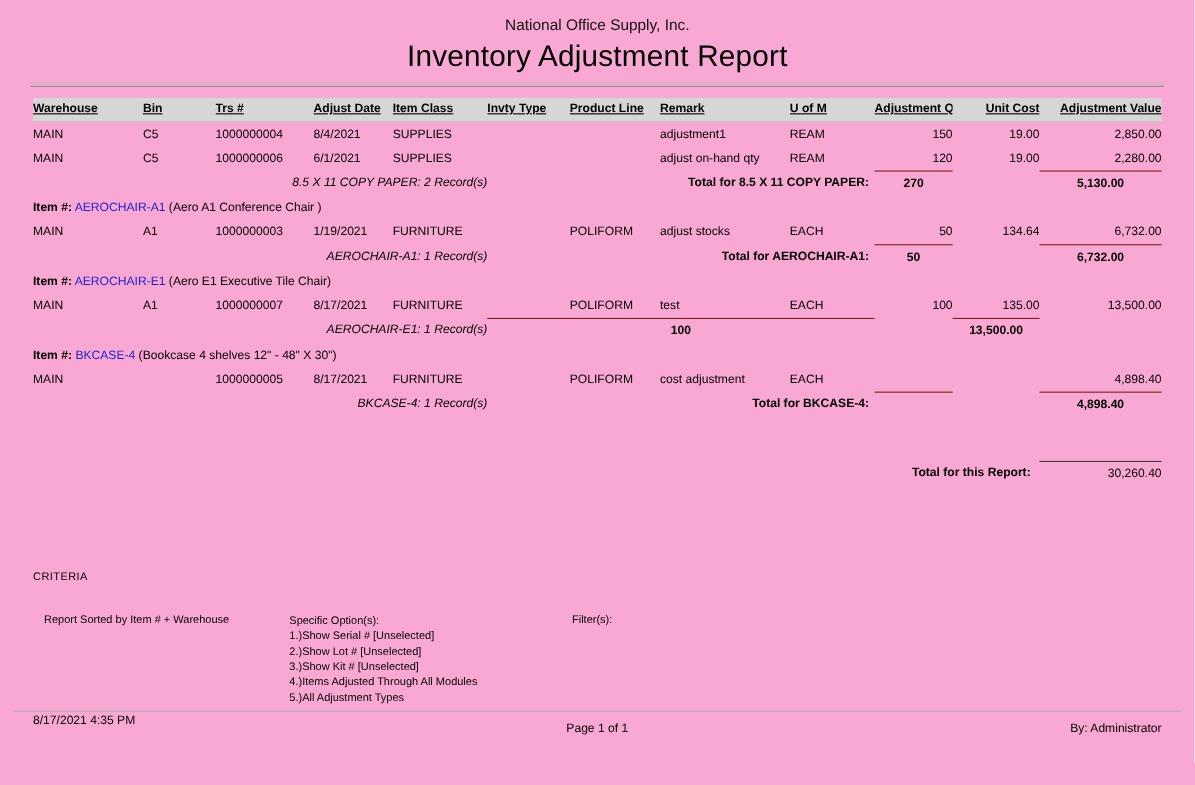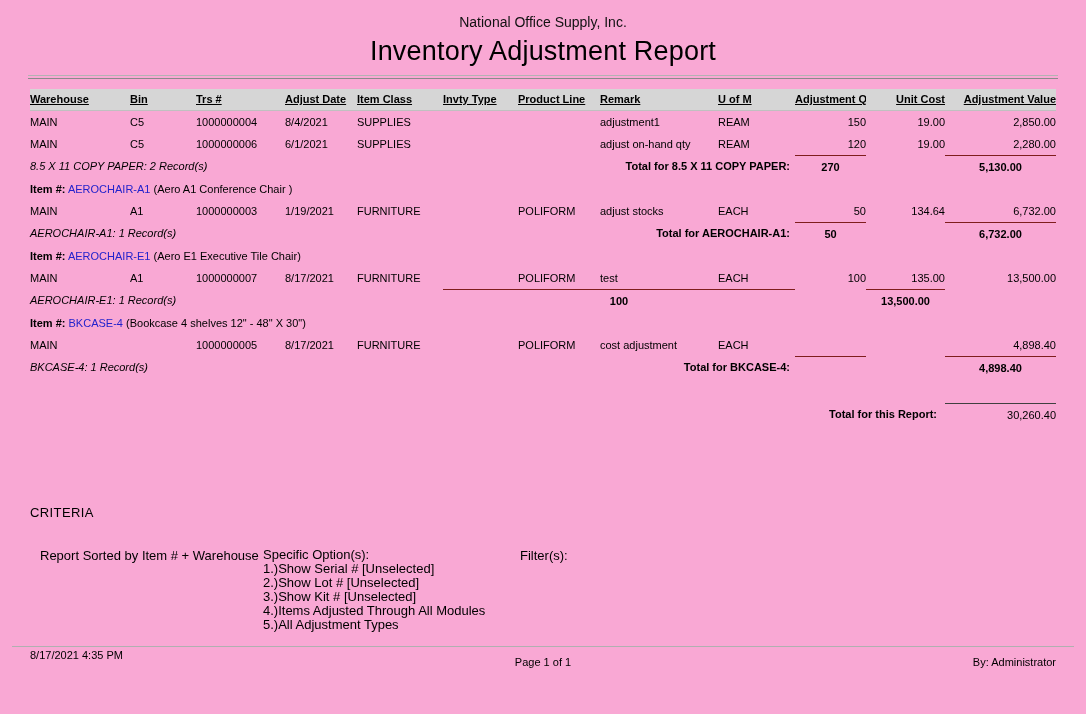--- a/index.html
+++ b/index.html
@@ -22,30 +22,30 @@
 
   .hdr { background:#d6d6d6; border-bottom:1px solid #c0c0c0; }
   .hdr > div { font-weight:bold; text-decoration:underline; line-height:21px; }
   .num { text-align:right; }
 
   .group-header { line-height:22px; font-size:11px; }
   .group-header .lbl { font-weight:bold; }
   .group-header .code { color:#2222CC; cursor:pointer; }
   .group-footer { display:grid; grid-template-columns: 413px 352px 71px 79px 111px; font-size:11px; }
   .group-footer > div { line-height:22px; white-space:nowrap; }
-  .note { font-style:italic; }
+  .note { font-style:italic;text-align:right; }
   .gtotal-label { font-weight:bold; text-align:right; padding-right:5px; }
   .gtotal-qty, .gtotal-value { font-weight:bold; text-align:center; border-top:1px solid #7f1d1d; }
 
-  .report-total { display:grid; grid-template-columns: 765px 150px 111px; margin-top:24px; font-size:11px; }
+  .report-total { display:grid; grid-template-columns: 765px 150px 111px; margin-top:40px; font-size:11px; }
   .report-total > div { line-height:22px; }
   .rtotal-label { font-weight:bold; text-align:right; padding-right:8px; grid-column:2; }
   .rtotal-value { font-weight:normal; text-align:right; border-top:1px solid #404040; }
 
-  .criteria { position:absolute; top:505px; left:30px; width:1026px; font-size:13px; }
+  .criteria { position:absolute; top:519px; left:30px; width:1026px; font-size:10px; }
   .criteria-heading { letter-spacing:0.4px; }
   .criteria-body { position:relative; margin-top:26px; height:90px; }
   .crit-sort   { position:absolute; left:10px;  top:2px; }
   .crit-opts   { position:absolute; left:233px; top:2px; line-height:14px; }
   .crit-filter { position:absolute; left:490px; top:2px; }
 
   .footer { position:absolute; top:646px; left:12px; width:1062px;
             border-top:1px solid #b0b0b0; padding-top:9px; font-size:11px; }
   .footer .f-left  { position:absolute; left:18px;  top:2px; }
   .footer .f-center{ position:absolute; left:0; right:0; top:9px; text-align:center; }

